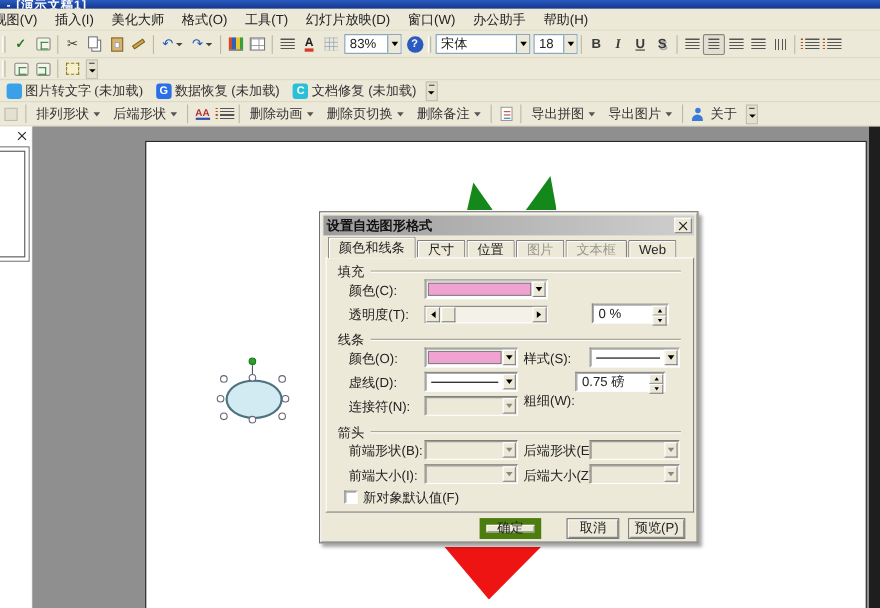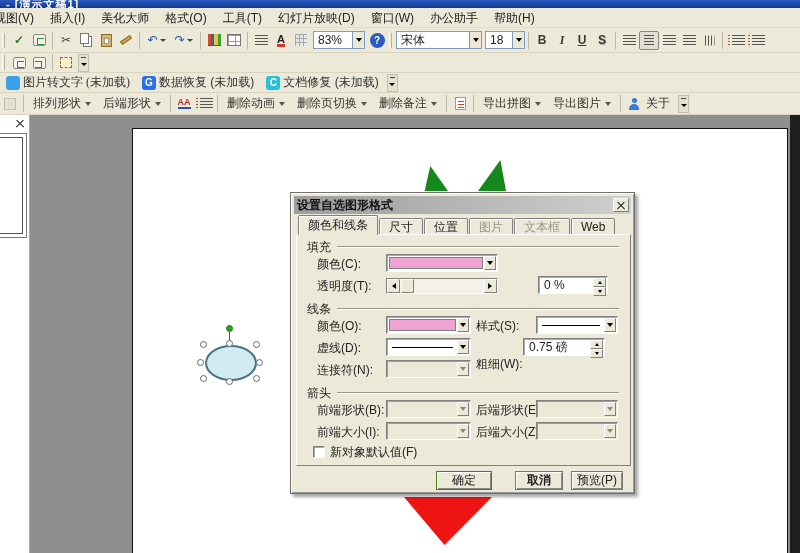--- a/index.html
+++ b/index.html
@@ -105,21 +105,21 @@
   .sb{flex:1;background:#ece9d8;border:1px solid;border-color:#fff #808080 #808080 #fff;display:flex;align-items:center;justify-content:center;}
   .sb .arr-u{border:2.5px solid transparent;border-bottom:3px solid #000;margin-bottom:2px;}
   .sb .arr-d{border:2.5px solid transparent;border-top:3px solid #000;margin-top:2px;}
   .slider{position:absolute;height:16px;background:#f4f2e8;border:1px solid;border-color:#808080 #fff #fff #808080;}
   .sbtn{position:absolute;top:0;bottom:0;width:13px;background:#ece9d8;border:1px solid;border-color:#fff #808080 #808080 #fff;display:flex;align-items:center;justify-content:center;}
   .sbtn .arr-l{border:3px solid transparent;border-right:4px solid #000;margin-right:2px;}
   .sbtn .arr-r{border:3px solid transparent;border-left:4px solid #000;margin-left:2px;}
   .sthumb{position:absolute;left:14px;top:0;bottom:0;width:13px;background:#ece9d8;border:1px solid;border-color:#fff #808080 #808080 #fff;}
   .chk{position:absolute;width:12px;height:12px;background:#fff;border:1px solid;border-color:#808080 #fff #fff #808080;box-shadow:inset 1px 1px 0 rgba(64,64,64,.45);}
   .dbtn{position:absolute;height:19px;background:#ece9d8;border:1px solid #777;box-shadow:inset 1px 1px 0 #fff,inset -1px -1px 0 #888;display:flex;align-items:center;justify-content:center;white-space:nowrap;}
-  .dbtn.def{border:1px solid #4d7c0f;}
+  .dbtn.def{border:6px solid #4d7c0f;}
 </style>
 </head>
 <body>
 
 <div class="titlebar">
   <span>- [演示文稿1]</span>
 </div>
 
 <div class="menubar">
   <span class="mi">视图(V)</span>
@@ -480,15 +480,15 @@
   <div class="combo dis" style="left:245px;top:229px;width:82px;">
     <div class="cbtn">
         <i class="arr-d"></i>
       </div>
   </div>
 
   <div class="chk" style="left:22px;top:253px;"></div>
   <span class="dlabel" style="left:39px;top:250px;">新对象默认值(F)</span>
 
   <div class="dbtn def" style="left:145px;top:278px;width:56px;">确定</div>
-  <div class="dbtn" style="left:224px;top:278px;width:48px;font-weight:bold;">取消</div>
+  <div class="dbtn" style="left:224px;top:278px;width:48px;">取消</div>
   <div class="dbtn" style="left:280px;top:278px;width:52px;">预览(P)</div>
 </div>
 
 </body></html>

